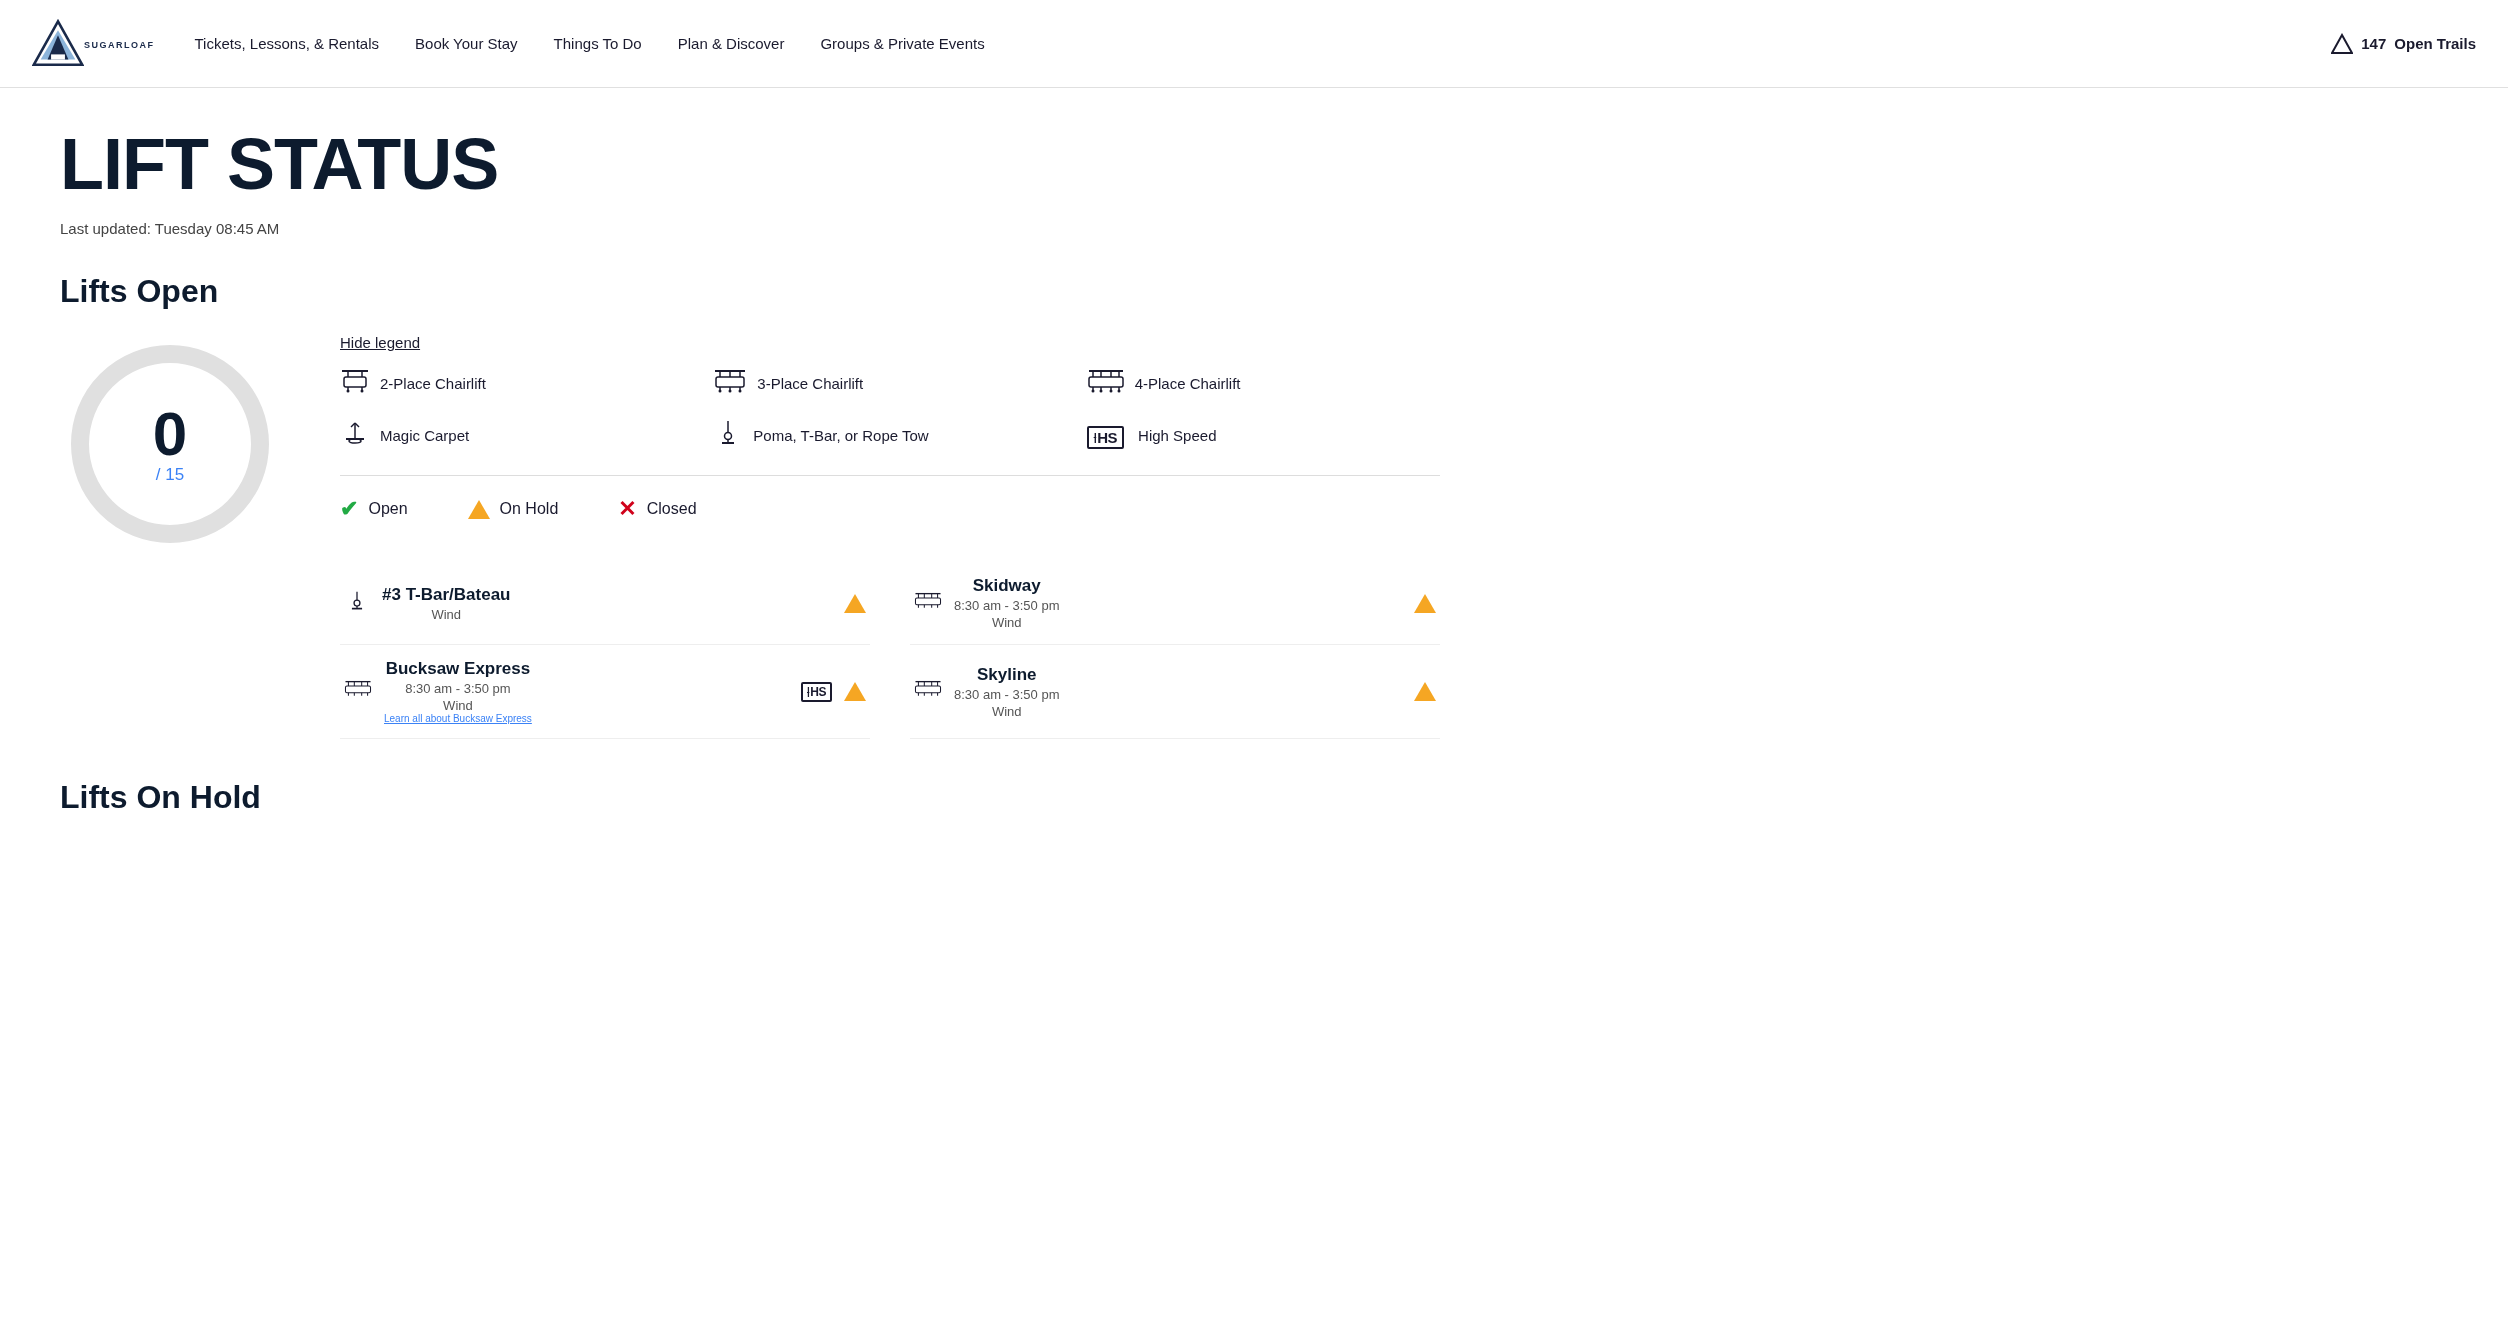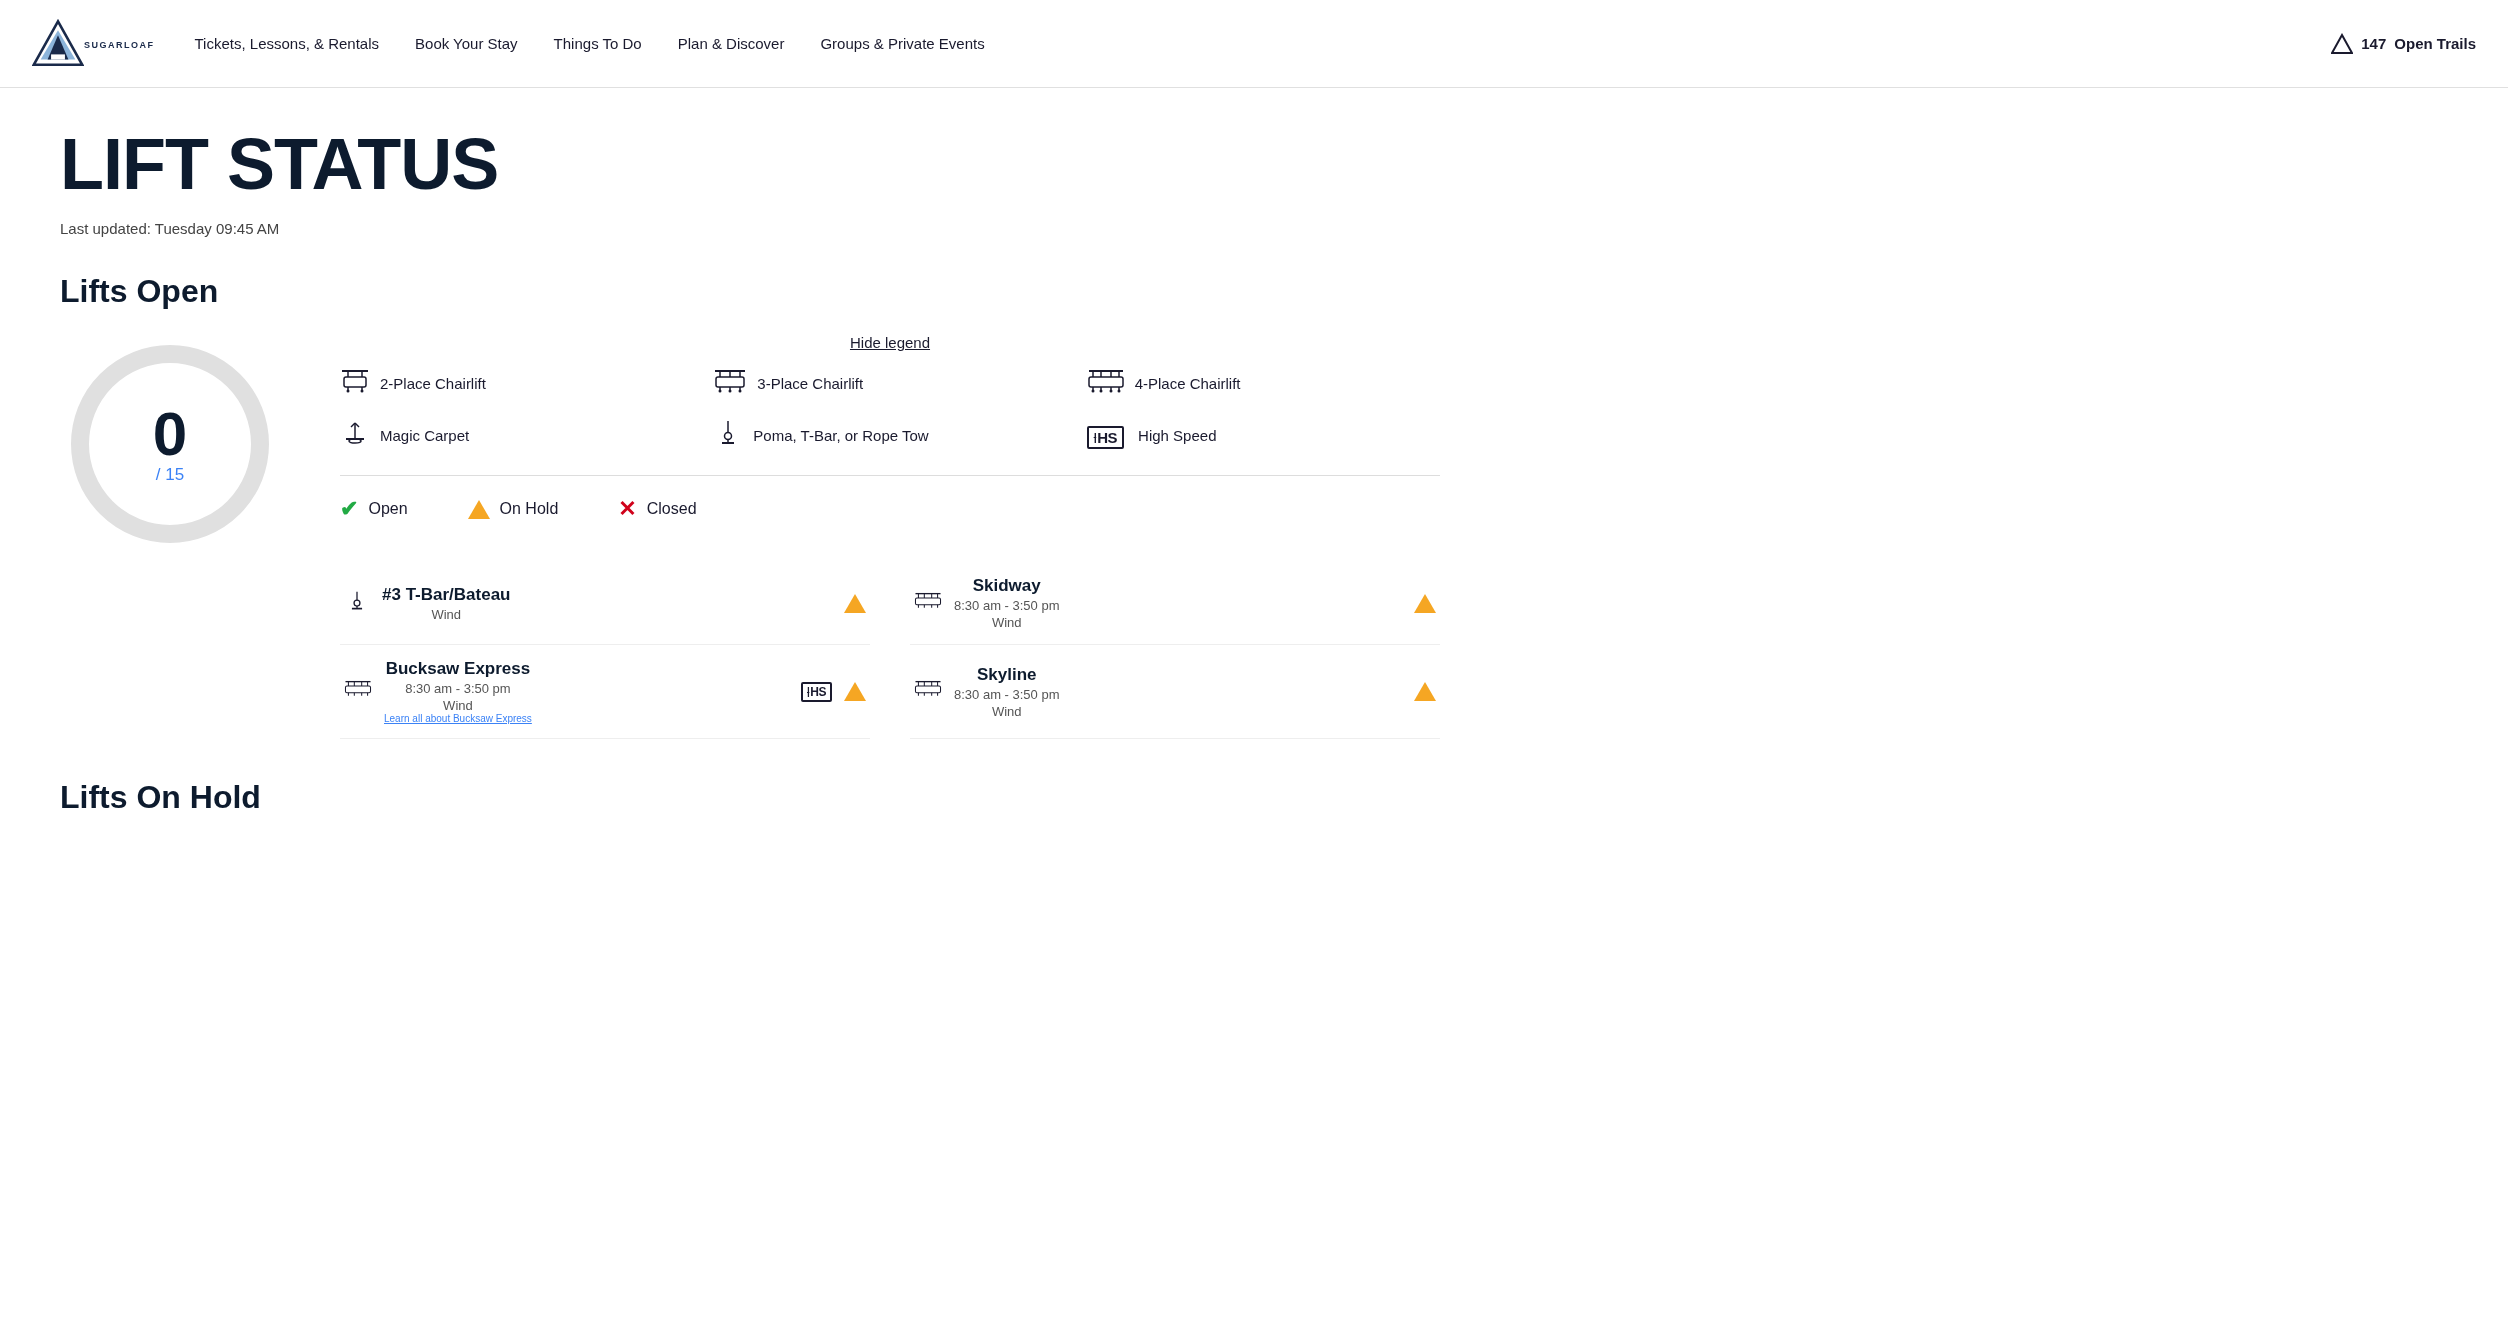--- a/index.html
+++ b/index.html
@@ -123,21 +123,21 @@
       font-size: 17px;
       color: #3b82f6;
     }
 
     
     .legend-section {
       flex: 1;
     }
     .legend-top {
       display: flex;
-      justify-content: center;
+      justify-content: flex-start;
       margin-bottom: 16px;
     }
     .hide-legend-link {
       font-size: 15px;
       color: #1a1a2e;
       text-decoration: underline;
       cursor: pointer;
     }
     .legend-grid {
       display: grid;
@@ -258,21 +258,21 @@
       </svg>
       <strong>147</strong>
       <span>Open Trails</span>
     </div>
   </div>
 </nav>
 
 <div class="main-content">
 
   <h1 class="page-title">LIFT STATUS</h1>
-  <p class="last-updated">Last updated: Tuesday 09:45 AM</p>
+  <p class="last-updated">Last updated: Tuesday 08:45 AM</p>
 
   <h2 class="lifts-open-header">Lifts Open</h2>
 
   <div class="lifts-layout">
 
     <div class="donut-container">
       <div class="donut-wrap">
         <svg viewBox="0 0 220 220">
           <circle cx="110" cy="110" r="90" fill="none" stroke="#e0e0e0" stroke-width="18"></circle>
         </svg>

